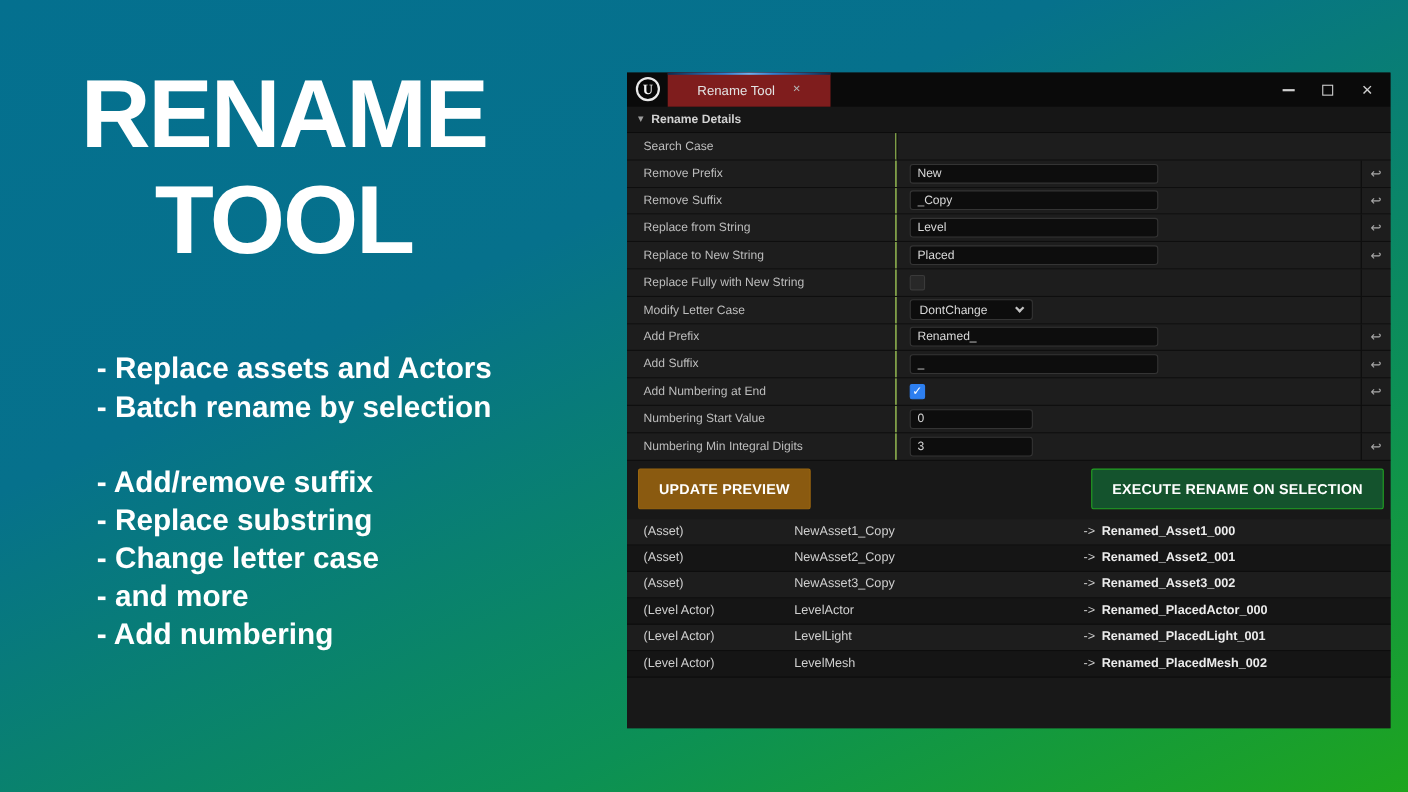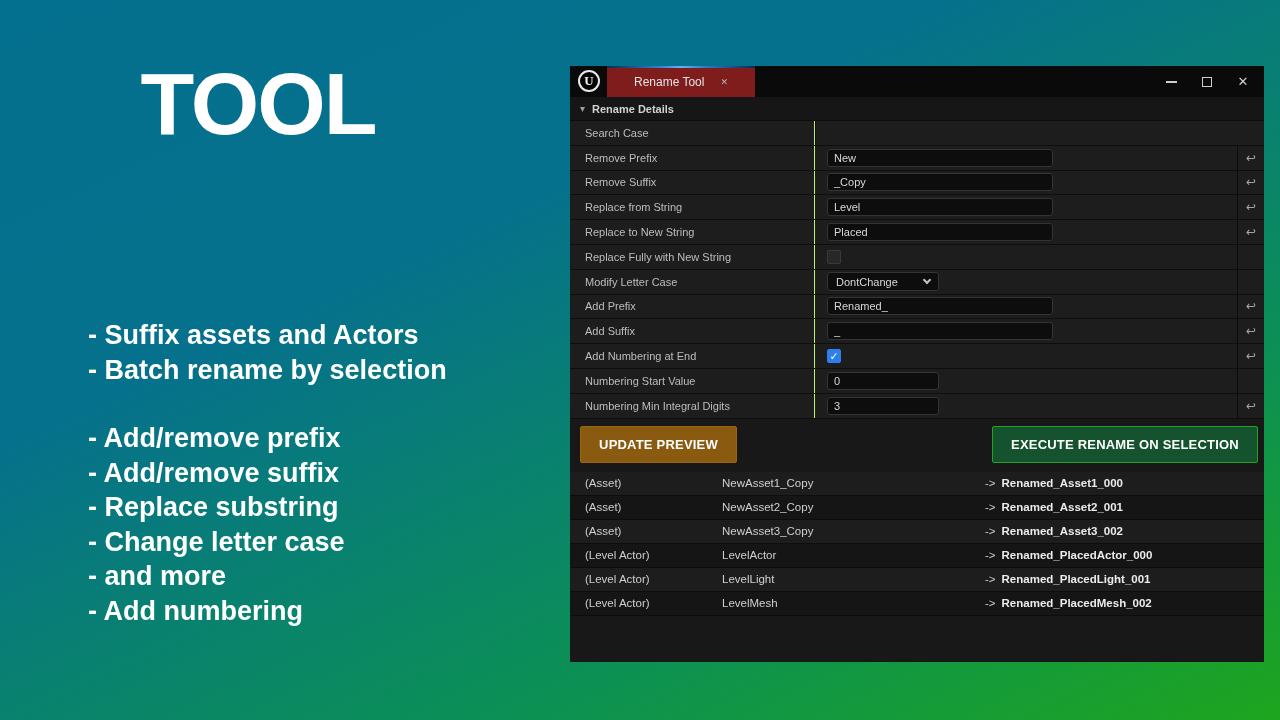--- a/index.html
+++ b/index.html
@@ -83,30 +83,30 @@
   .prow:nth-child(even) { background:#151515; }
   .pcol-type { width:152px; padding-left:15px; }
   .pcol-old { width:263px; }
   .pcol-new { display:flex; gap:6px; }
   .pcol-new .new-name { font-weight:700; color:#ececec; }
 </style>
 </head>
 <body>
 
 <div class="hero-title">
+  <div>RENAME</div>
   <div>TOOL</div>
 </div>
 
 <div class="hero-features">
   <div class="group">
-    <div>- Suffix assets and Actors</div>
+    <div>- Replace assets and Actors</div>
     <div>- Batch rename by selection</div>
   </div>
   <div class="group">
-    <div>- Add/remove prefix</div>
     <div>- Add/remove suffix</div>
     <div>- Replace substring</div>
     <div>- Change letter case</div>
     <div>- and more</div>
     <div>- Add numbering</div>
   </div>
 </div>
 
 <div class="win">
 

